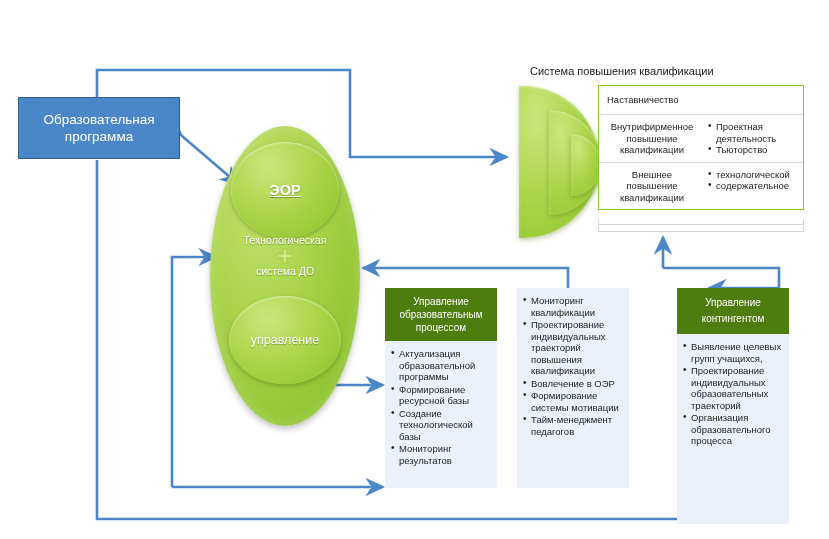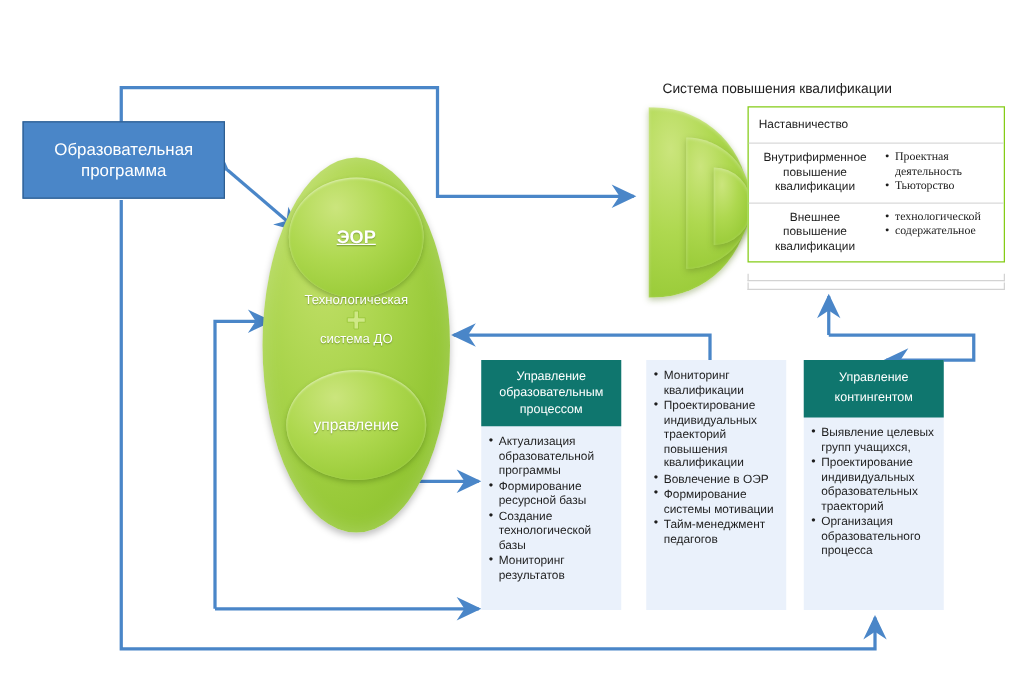--- a/index.html
+++ b/index.html
@@ -86,51 +86,51 @@
     border-collapse:collapse;box-sizing:border-box;
   }
   .qual-table .row{display:flex;border-bottom:1px solid #d9d9d9;min-height:28px;}
   .qual-table .row:last-child{border-bottom:none;}
   .qual-table .c-left{
     flex:0 0 104px;padding:6px 6px 6px 8px;box-sizing:border-box;
     font-size:9.5px;line-height:11.5px;color:#1d1d1d;
   }
   .qual-table .c-right{
     flex:1;padding:6px 4px 6px 5px;box-sizing:border-box;
-    font-size:9.5px;line-height:11.5px;color:#1d1d1d;font-family:Liberation Serif, serif;
+    font-size:9.5px;line-height:11.5px;color:#1d1d1d;
   }
   .qual-table .c-full{padding:8px 8px;font-size:9.5px;line-height:11.5px;}
   .qual-table .ctr{text-align:center;}
   .qual-table ul{margin:0;padding:0;list-style:none;}
   .qual-table li{position:relative;padding-left:8px;}
   .qual-table li:before{content:"\2022";position:absolute;left:0;top:-1px;font-size:10px;}
   .qual-thin{
     position:absolute;left:598px;width:206px;height:6px;
     border:1px solid #d3d3d3;border-top:none;background:#ffffff;box-sizing:border-box;
   }
   .qt1{top:219px;}
   .qt2{top:226px;}
 
   
   .card{position:absolute;width:112px;background:#EAF1FB;border:none;}
   .card .hd{
-    background:#0f766e;color:#ffffff;text-align:center;
+    background:#4d7c0f;color:#ffffff;text-align:center;
     font-size:10px;line-height:13px;padding:7px 4px 7px;box-sizing:border-box;
   }
   .card .bd{
     padding:7px 6px 10px 6px;box-sizing:border-box;
     font-size:9.5px;line-height:11.5px;color:#1d1d1d;
   }
   .card ul{margin:0;padding:0;list-style:none;}
   .card li{position:relative;padding-left:8px;margin-bottom:1px;}
   .card li:before{content:"\2022";position:absolute;left:0;top:-1px;font-size:10px;}
 
   .card1{left:385px;top:288px;height:200px;}
   .card2{left:517px;top:288px;height:200px;}
-  .card3{left:643px;top:288px;height:200px;}
+  .card3{left:677px;top:288px;height:236px;}
   .card3 .hd{line-height:16px;}
 </style>
 </head>
 <body>
 
 <div id="canvas">
 
 
   <svg class="conn" viewBox="0 0 829 539" width="829" height="539">
     <defs>

